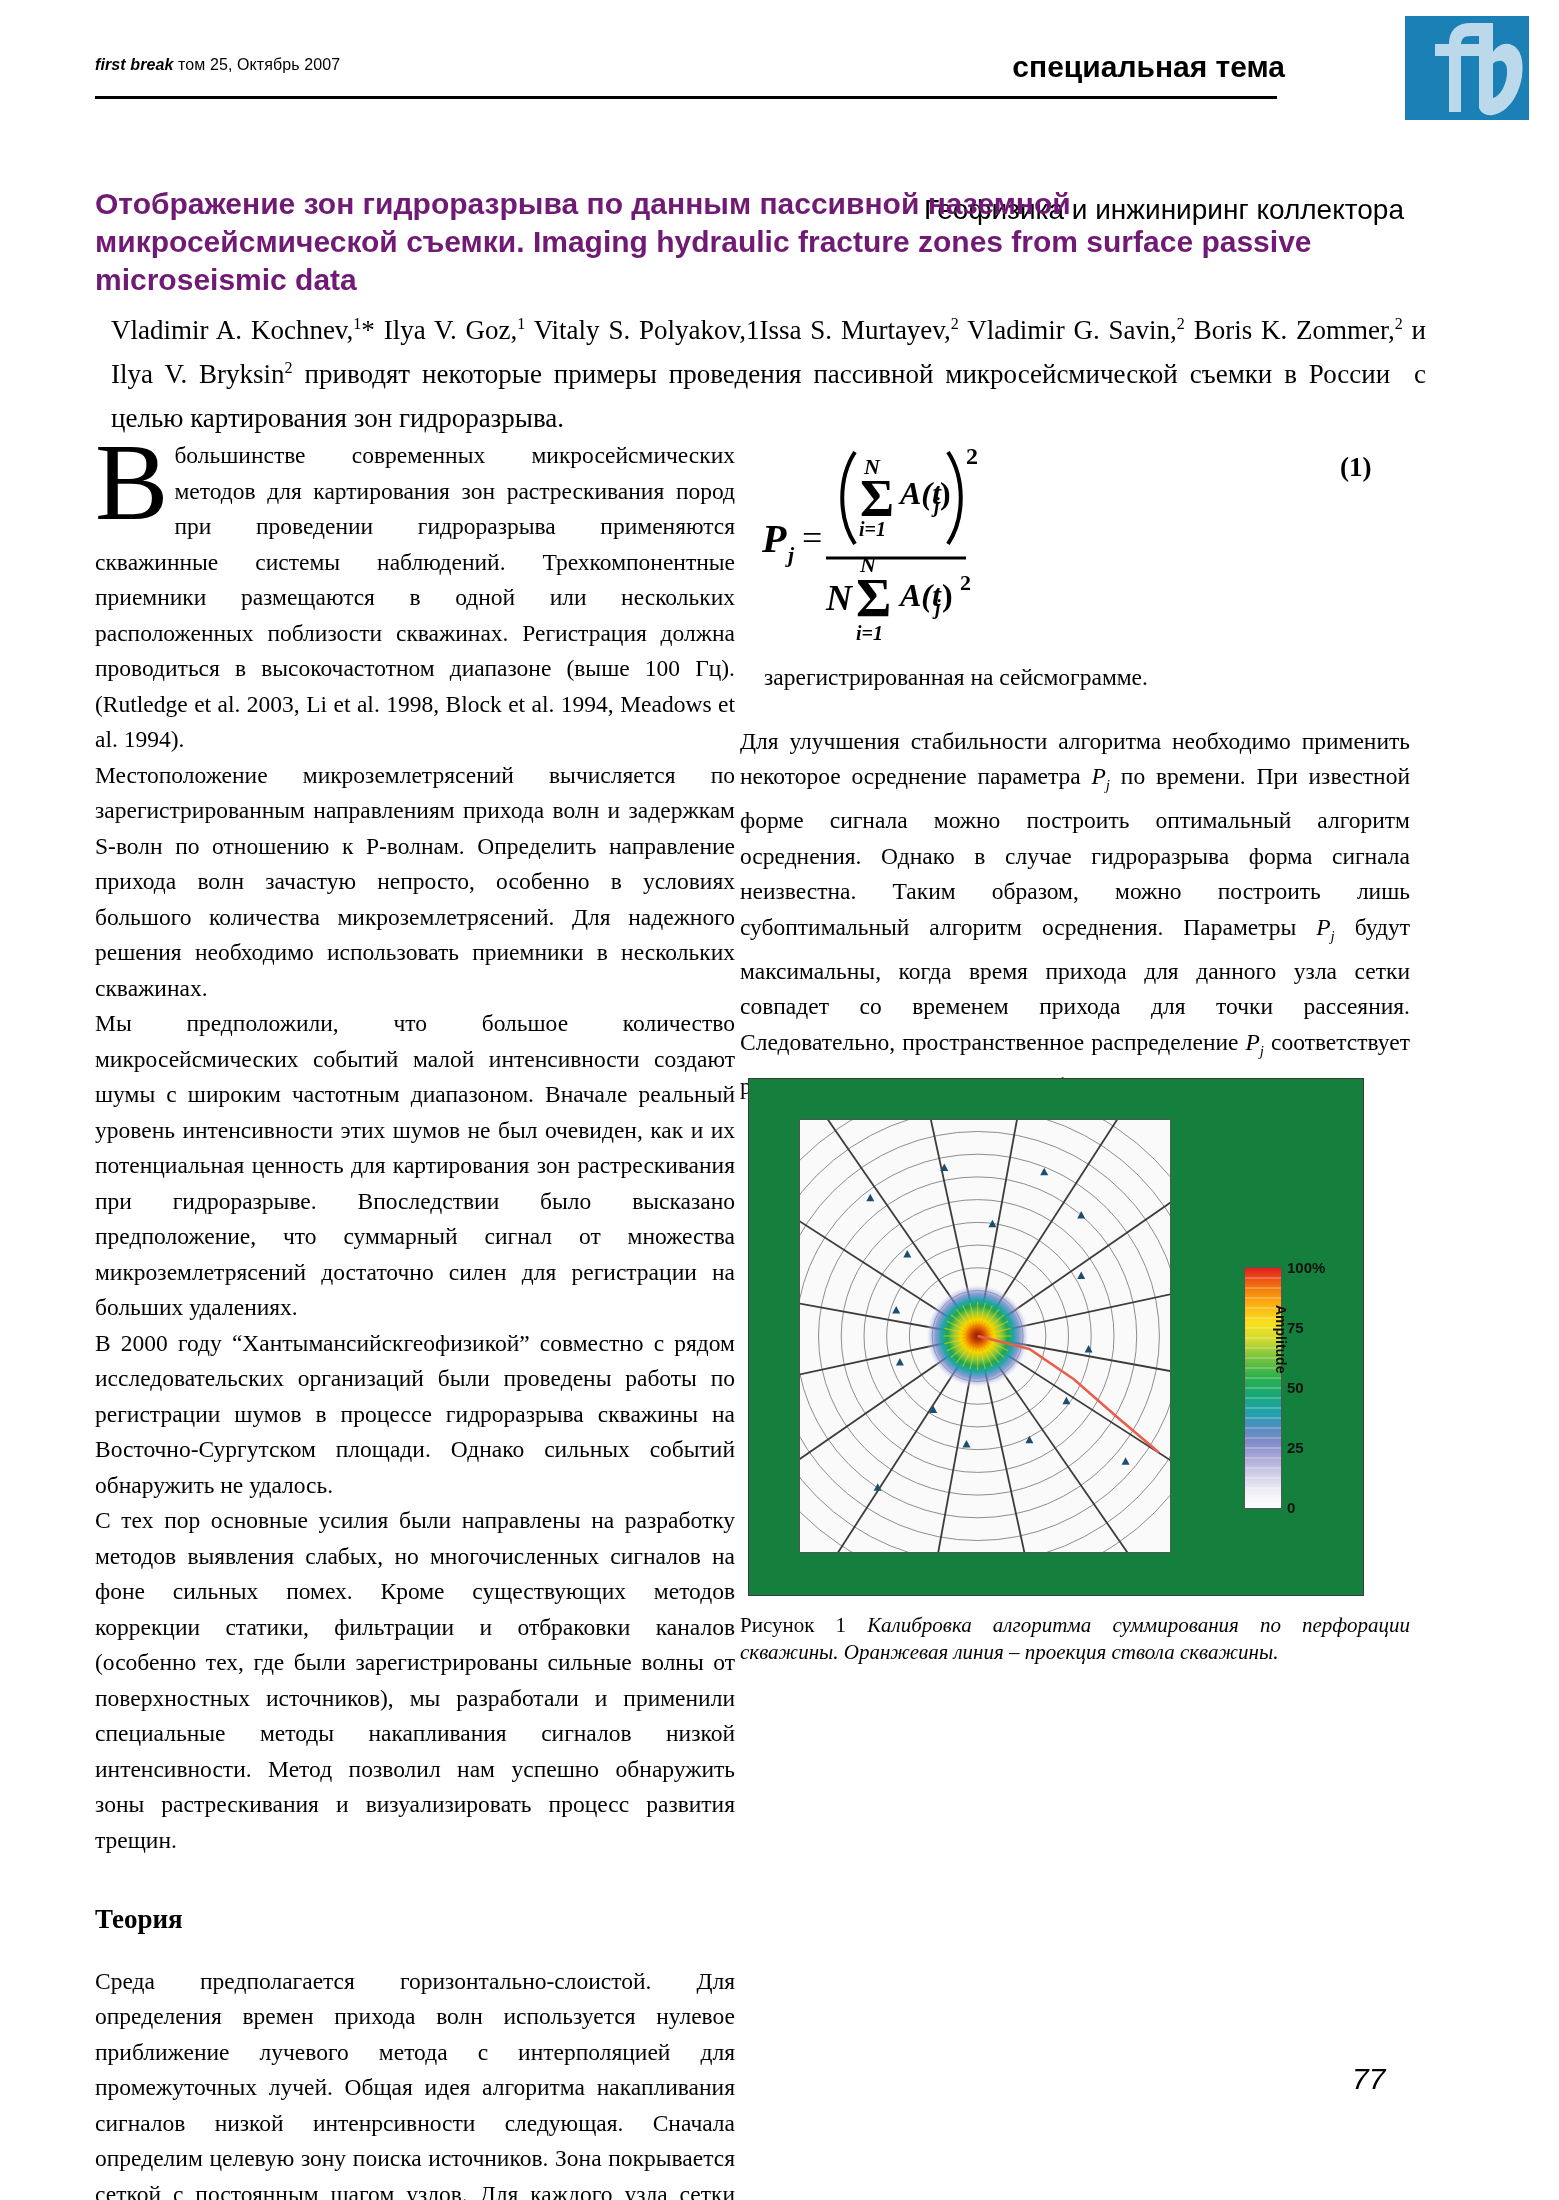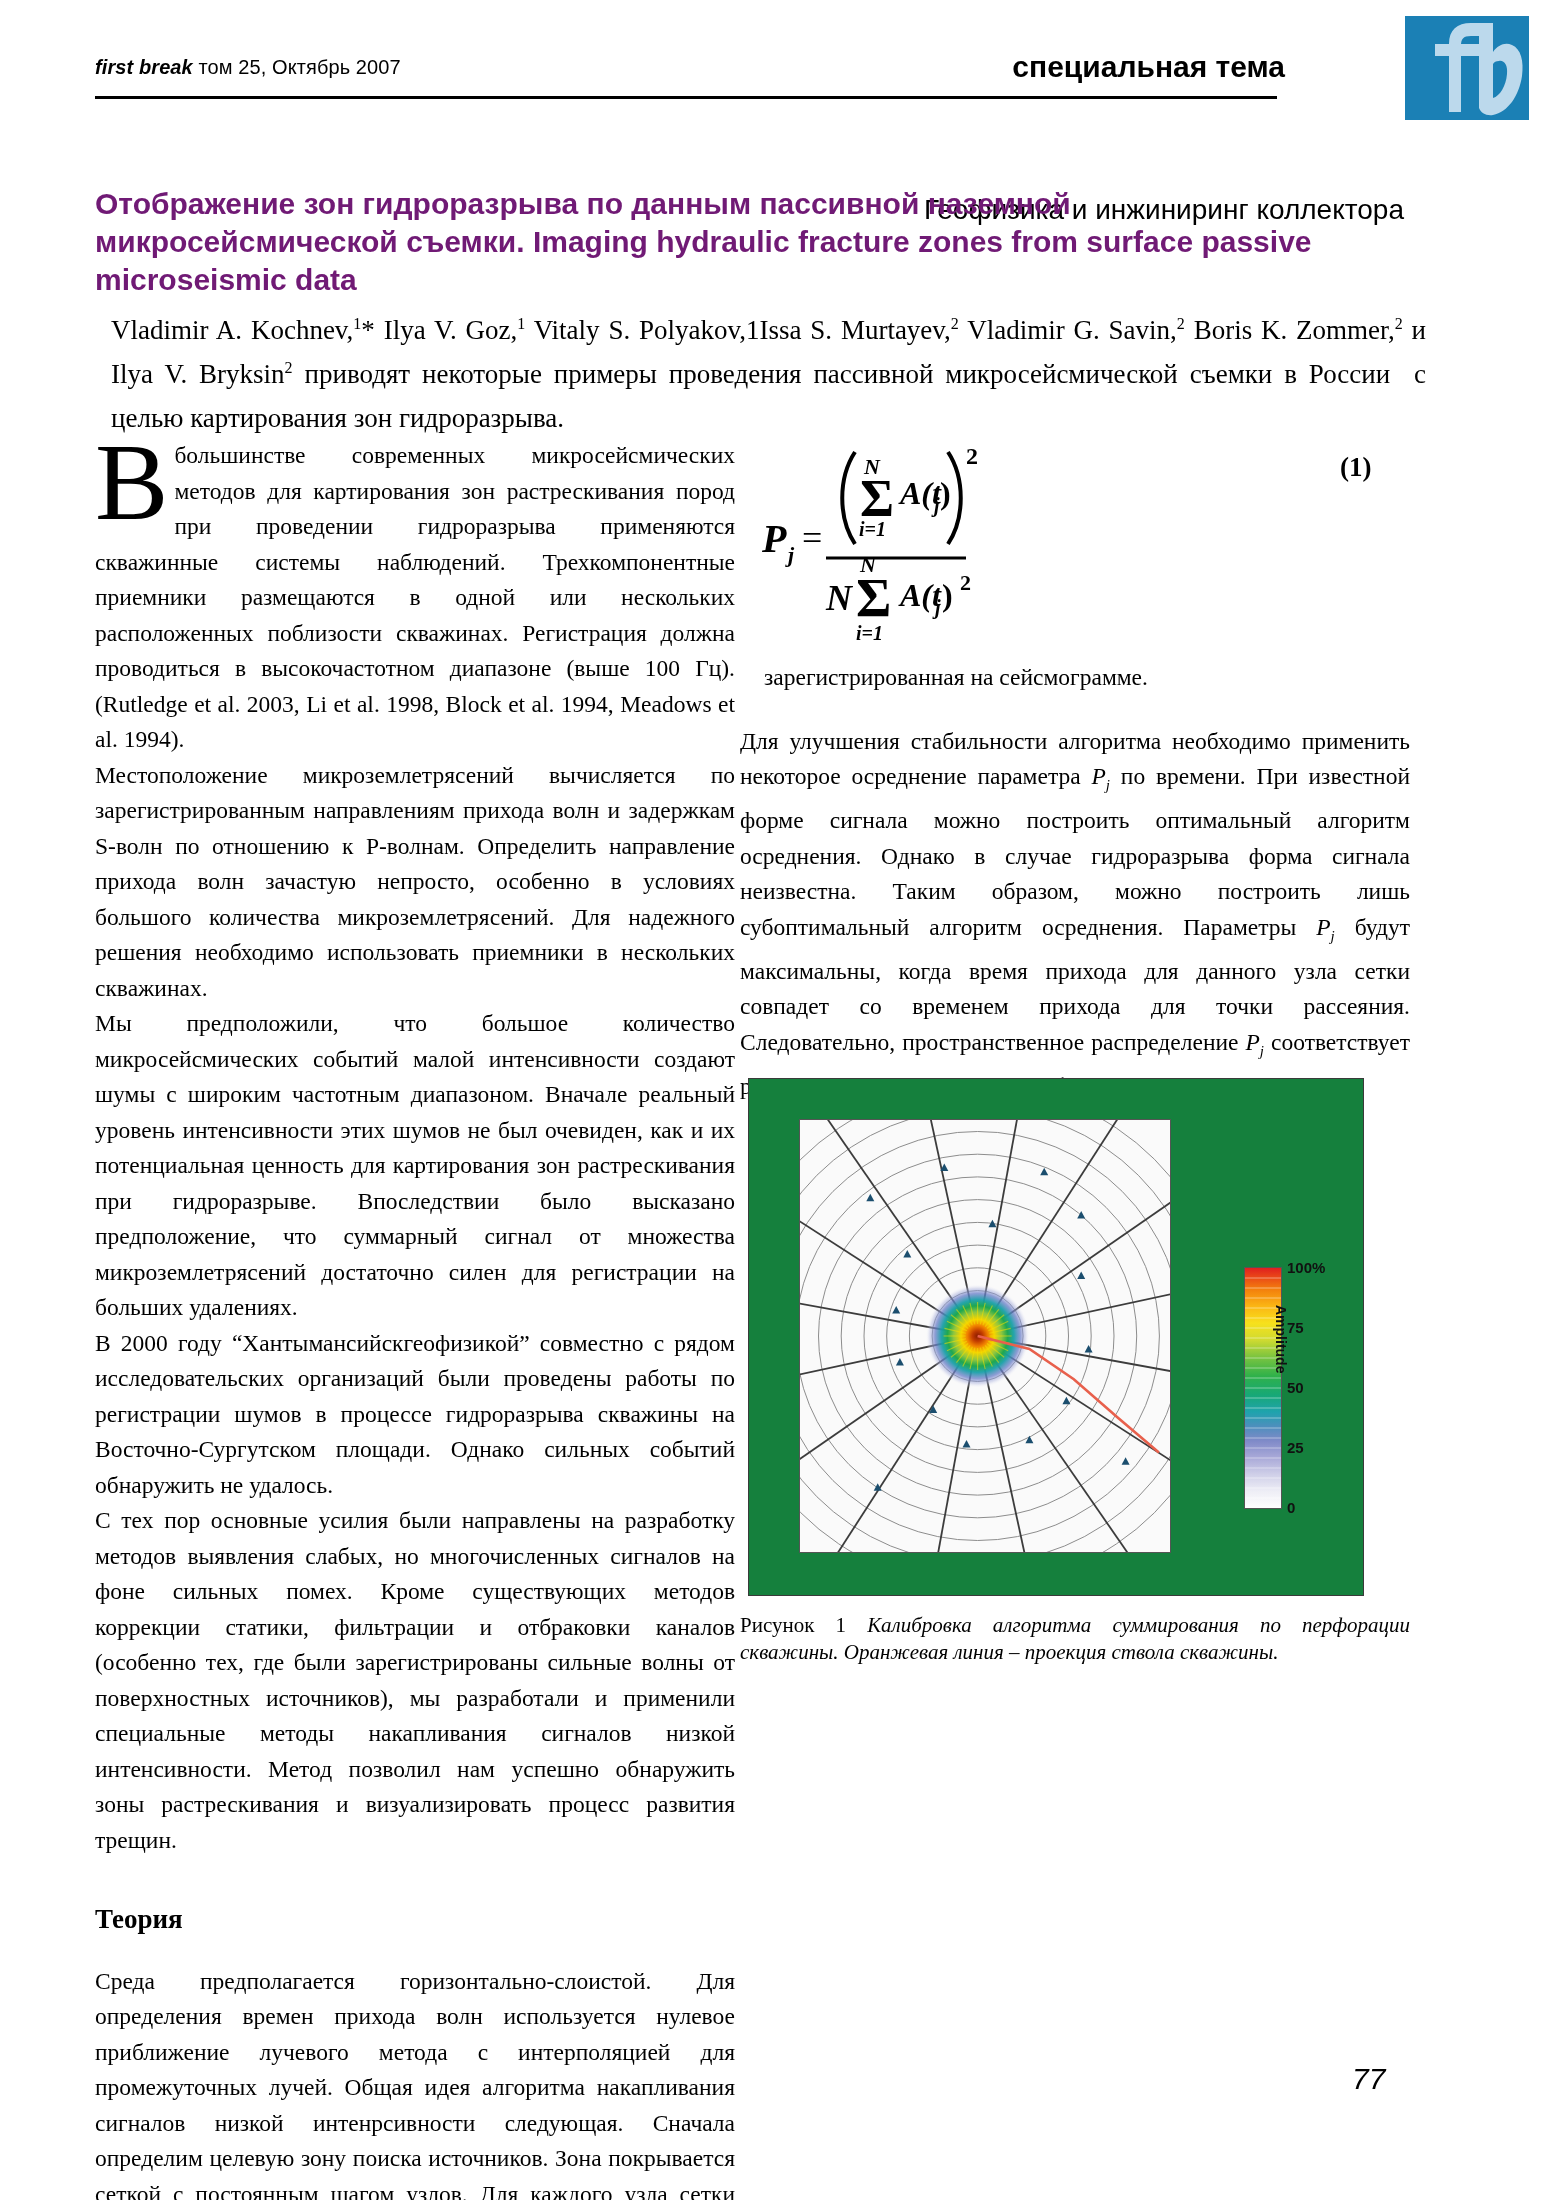--- a/index.html
+++ b/index.html
@@ -9,21 +9,21 @@
     font-family:"Liberation Serif", serif;
     color:#000;
     overflow:hidden;
     position:relative;
   }
   .page{position:absolute;left:0;top:0;width:1559px;height:2200px;}
 
   
   .hdr{position:absolute;left:95px;top:50px;width:1310px;height:60px;}
   .hdr-left{position:absolute;left:0;top:6px;font-family:"Liberation Sans",sans-serif;
-            font-size:20px;letter-spacing:.1px;white-space:nowrap;}
+            font-size:16px;letter-spacing:.1px;white-space:nowrap;}
   .hdr-left .ital{font-style:italic;font-weight:bold;}
   .hdr-right{position:absolute;right:120px;top:0px;font-family:"Liberation Sans",sans-serif;
              font-weight:bold;font-size:30px;white-space:nowrap;}
   .hdr-rule{position:absolute;left:0px;top:46px;width:1182px;height:3px;background:#000;}
 
   .logo{position:absolute;left:1405px;top:16px;width:124px;height:104px;background:#1b80b5;}
   .logo svg{display:block;}
 
   
   .kicker{position:absolute;right:155px;top:146px;font-family:"Liberation Sans",sans-serif;

